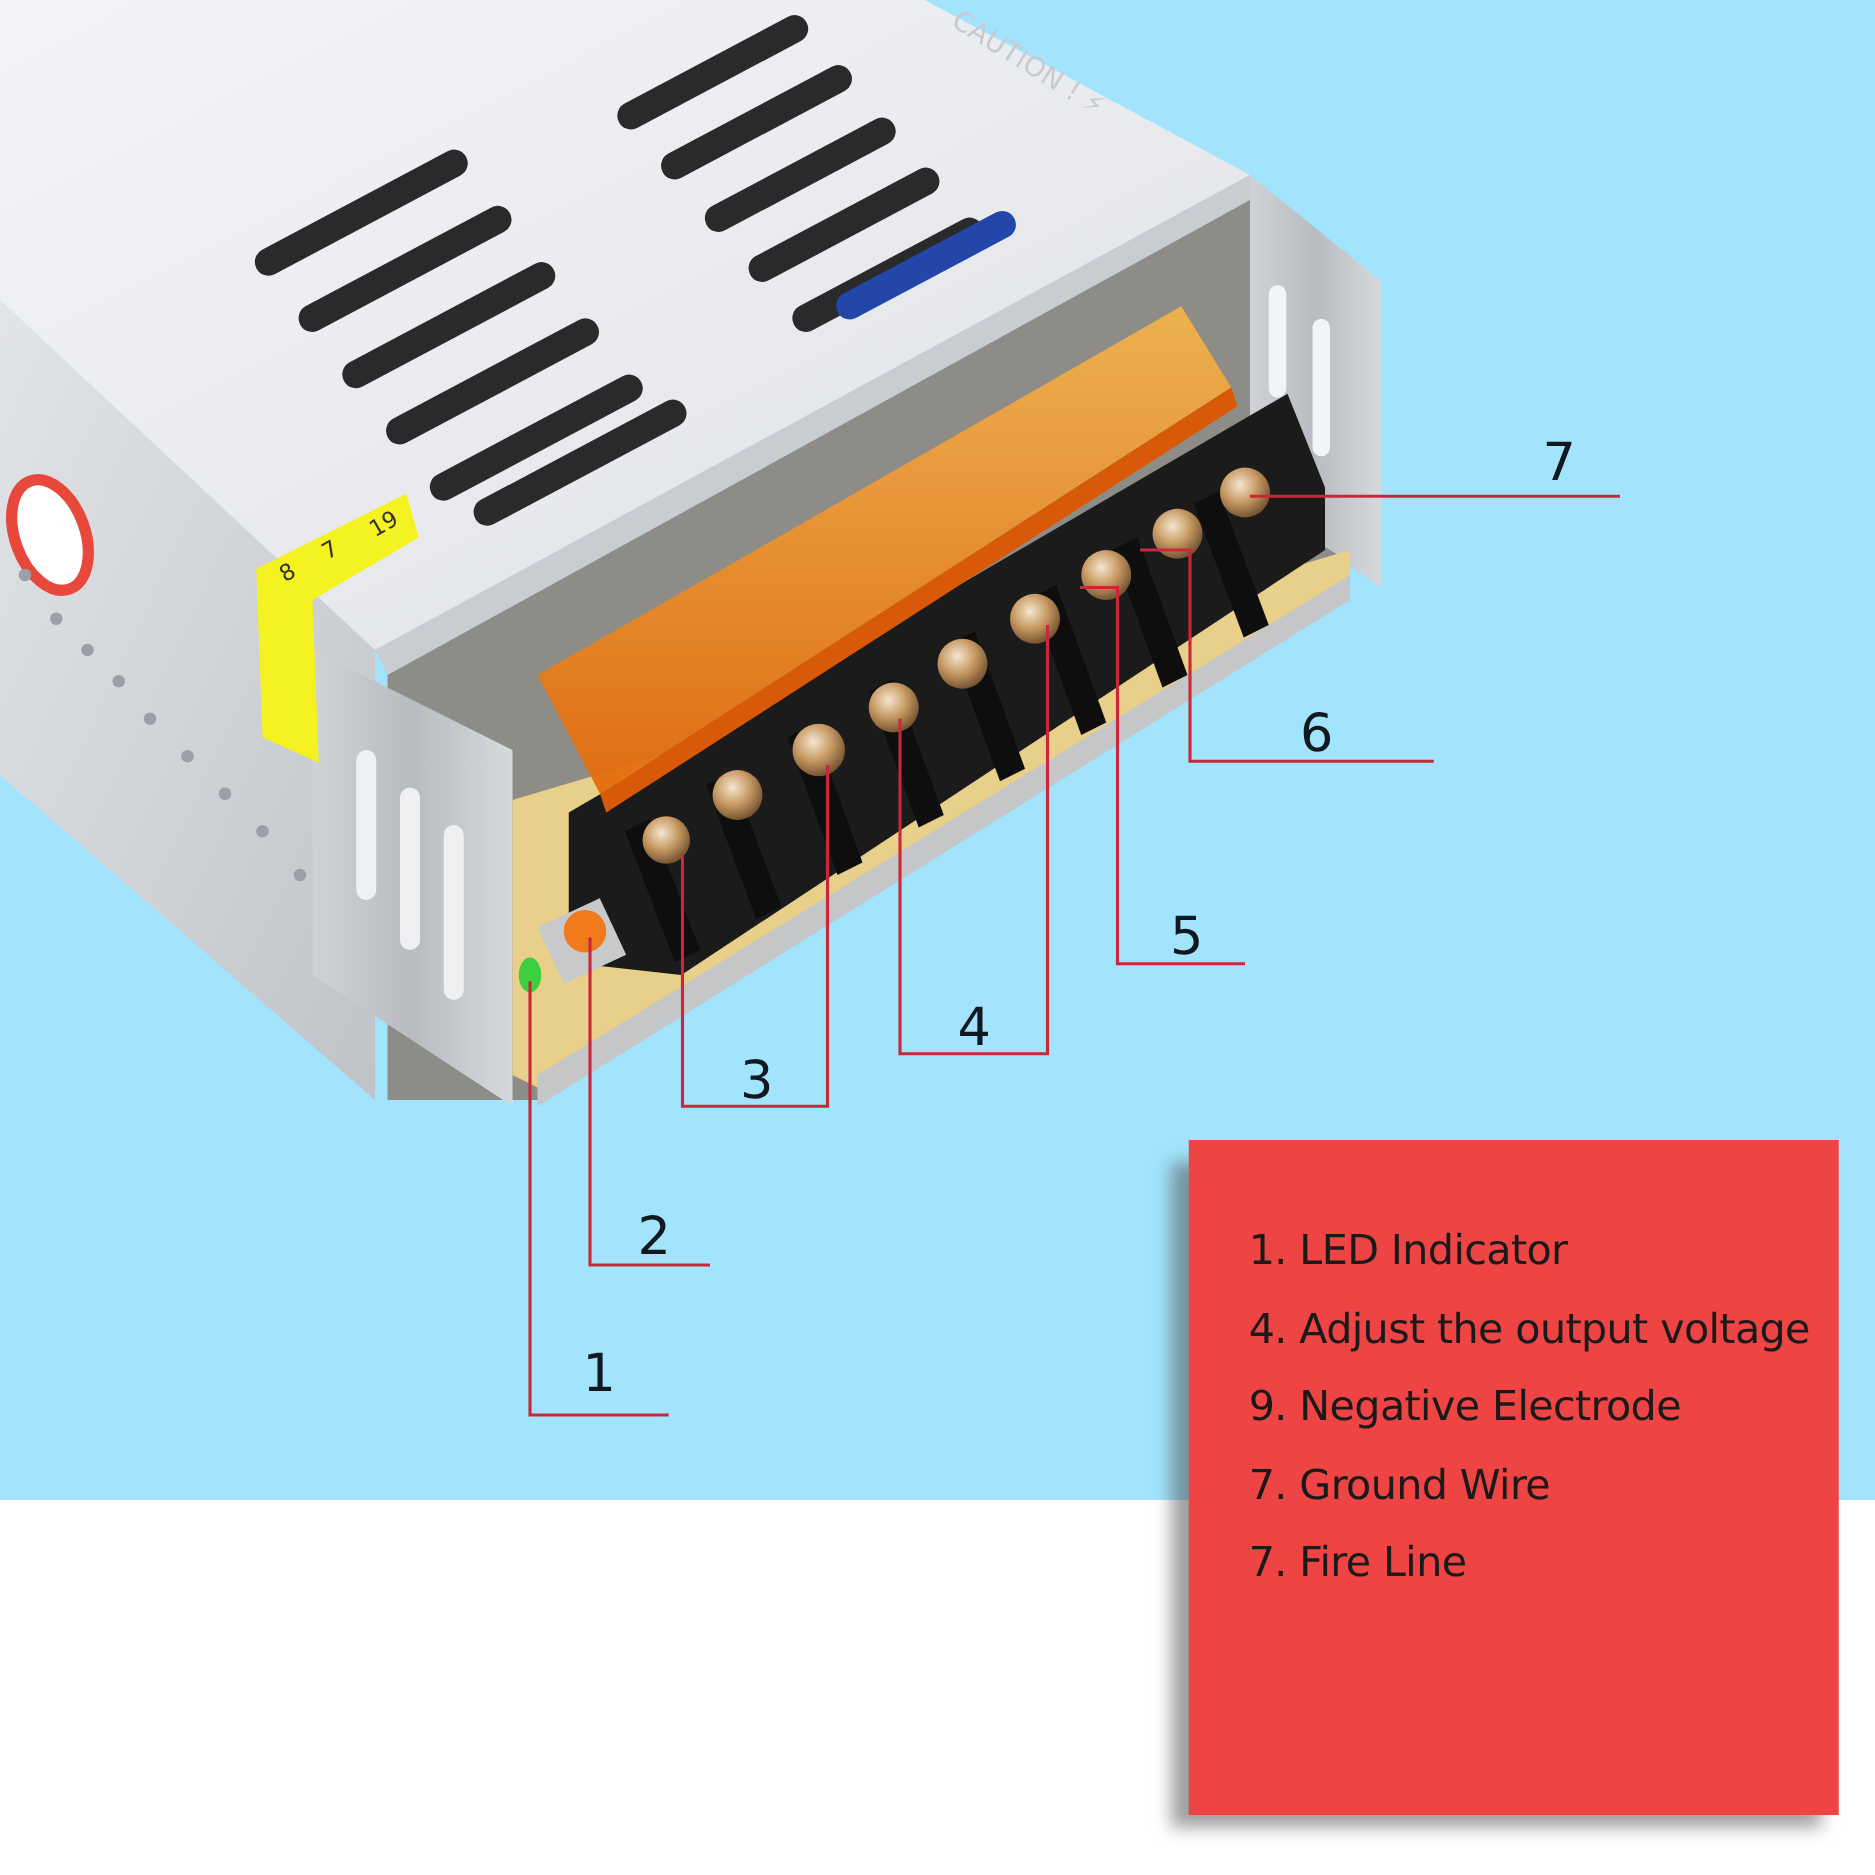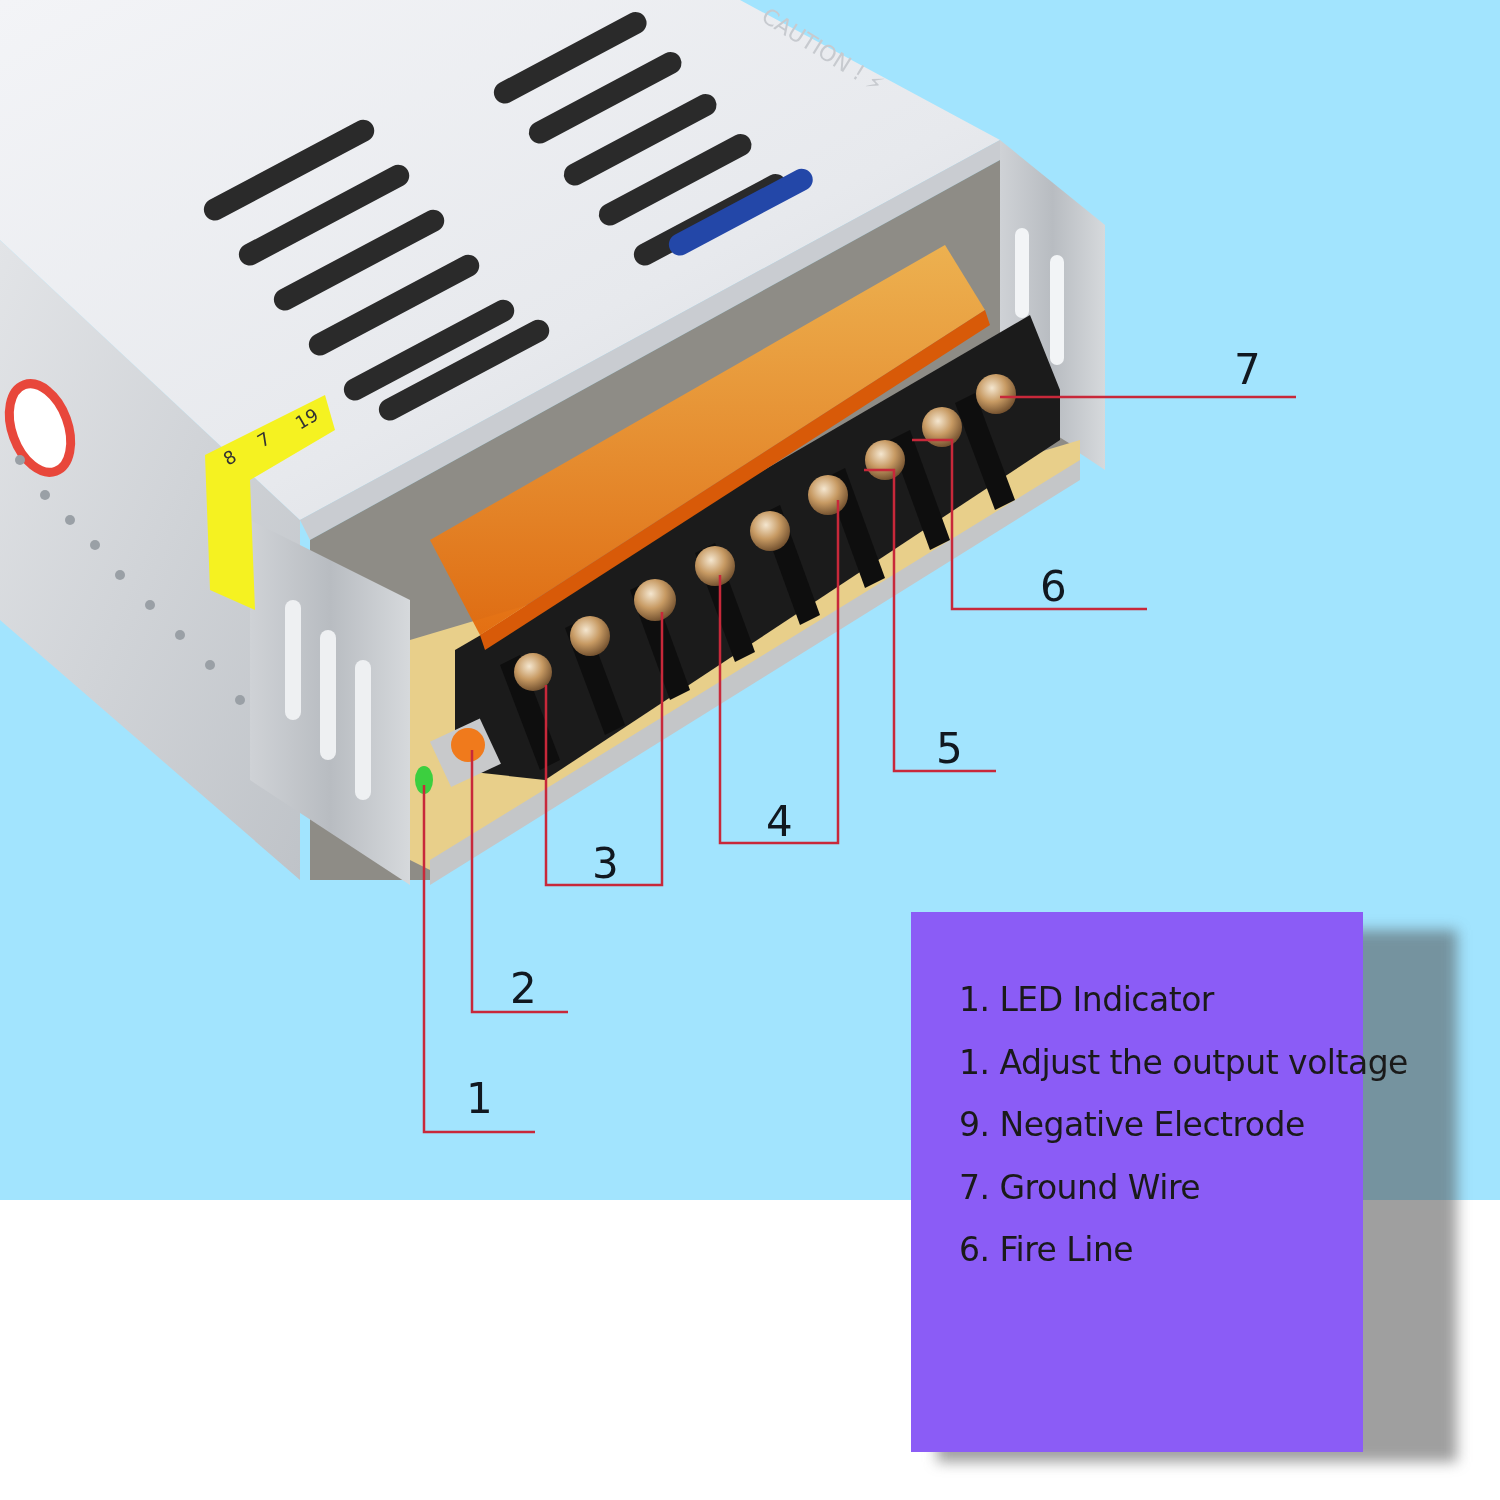--- a/index.html
+++ b/index.html
@@ -18,22 +18,22 @@
     .callout-num {
       position: absolute; font-size: 42px; color: #111820;
       font-family: "DejaVu Sans", "Liberation Sans", sans-serif;
       line-height: 1; font-weight: 400;
     }
     .legend-shadow {
       position: absolute; left: 937px; top: 930px; width: 520px; height: 532px;
       background: rgba(80,80,80,0.55); filter: blur(7px);
     }
     .legend-box {
-      position: absolute; left: 911px; top: 912px; width: 452px; height: 540px;
-      background: #8b5cf6; box-sizing: border-box;
+      position: absolute; left: 951px; top: 912px; width: 520px; height: 540px;
+      background: #ef4444; box-sizing: border-box;
     }
     .legend-list { list-style: none; margin: 0; padding: 0; position: absolute; left: 48px; top: 68px; }
     .legend-item {
       font-size: 33px; color: #1a1a1a; height: 62.5px; line-height: 40px;
       font-family: "DejaVu Sans", "Liberation Sans", sans-serif; letter-spacing: -0.5px;
       white-space: nowrap;
     }
   </style>
 </head>
 <body>
@@ -174,18 +174,18 @@
 <div class="callout-num" style="left:592px;top:843px;">3</div>
 <div class="callout-num" style="left:766px;top:801px;">4</div>
 <div class="callout-num" style="left:936px;top:728px;">5</div>
 <div class="callout-num" style="left:1040px;top:566px;">6</div>
 <div class="callout-num" style="left:1234px;top:349px;">7</div>
 
 <div class="legend-shadow"></div>
 <div class="legend-box">
   <ul class="legend-list">
     <li class="legend-item">1. LED Indicator</li>
-    <li class="legend-item">1. Adjust the output voltage</li>
+    <li class="legend-item">4. Adjust the output voltage</li>
     <li class="legend-item">9. Negative Electrode</li>
     <li class="legend-item">7. Ground Wire</li>
-    <li class="legend-item">6. Fire Line</li>
+    <li class="legend-item">7. Fire Line</li>
   </ul>
 </div>
 
 </body></html>

